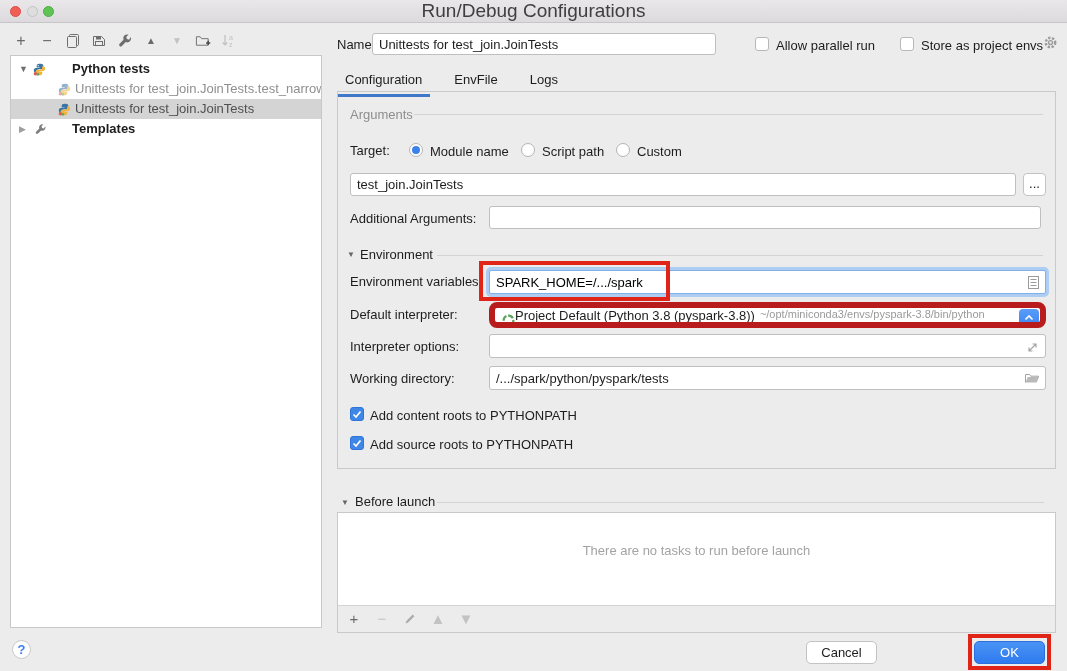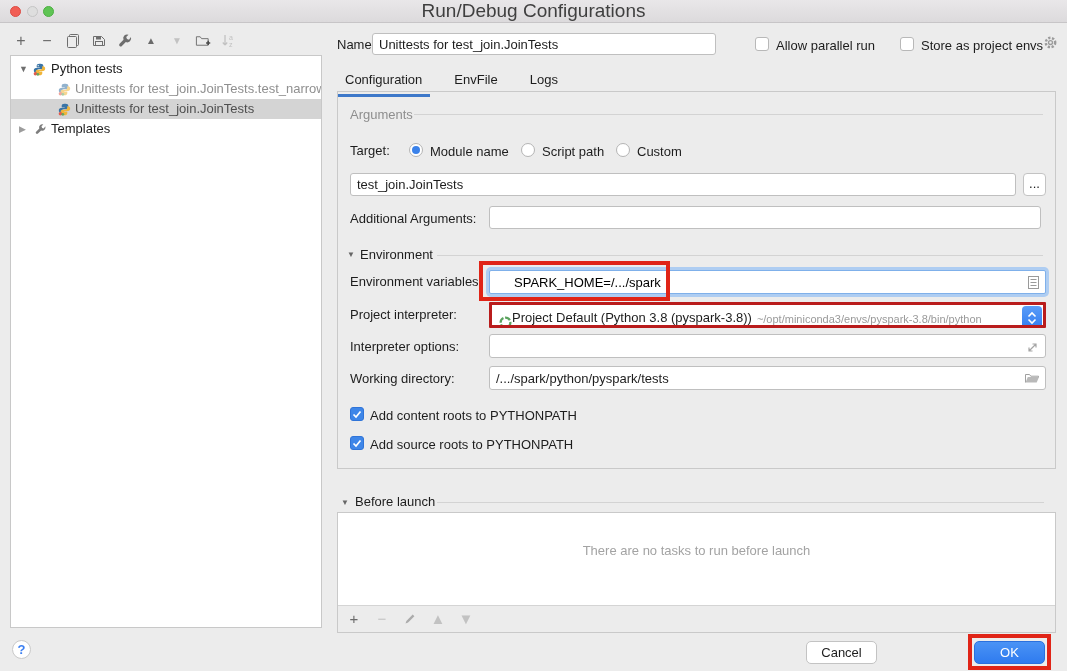--- a/index.html
+++ b/index.html
@@ -23,21 +23,21 @@
   .tb-icon.tri{font-size:10px;}
   .tb-icon.disabled{color:#c2c2c2;}
   
   .tree{position:absolute;left:10px;top:55px;width:312px;height:573px;background:#fff;
     border:1px solid #c8c8c8;box-sizing:border-box;overflow:hidden;}
   .trow{position:relative;height:20px;line-height:20px;font-size:13px;white-space:nowrap;}
   .trow .caret{position:absolute;left:8px;top:0;font-size:9px;color:#6f6f6f;}
   .trow .ticon{position:absolute;top:3px;}
   .trow .tlabel{position:absolute;top:0;}
   .trow.selected{background:#d4d4d4;}
-  .bold{font-weight:normal;}
+  .bold{font-weight:bold;margin-left:21px;}
   
   .lbl{position:absolute;font-size:13px;color:#1d1d1d;white-space:nowrap;}
   .graylbl{color:#8e8e8e;}
   .sect-line{position:absolute;height:1px;background:#d3d3d3;}
   
   .fld{position:absolute;box-sizing:border-box;background:#fff;border:1px solid #bfbfbf;
     border-radius:3px;font-size:13px;font-family:"Liberation Sans",sans-serif;
     padding:0 6px;color:#1d1d1d;outline:none;}
   .btn{position:absolute;box-sizing:border-box;background:#fff;border:1px solid #c3c3c3;
     border-radius:5px;font-size:13px;text-align:center;color:#1d1d1d;cursor:default;}
@@ -51,24 +51,24 @@
   
   .tabs{position:absolute;left:337px;top:68px;display:flex;font-size:13px;}
   .tab{padding:4px 8px 7px 8px;color:#1d1d1d;}
   .tab.selected{border-bottom:3px solid #3d78c9;}
   
   .panel{position:absolute;box-sizing:border-box;border:1px solid #c9c9c9;}
   
   .focusfield{position:absolute;box-sizing:border-box;background:#fff;border:1px solid #7fb0ea;
     border-radius:2px;box-shadow:0 0 0 3px #aecdf2;}
   .focusfield input{border:none;outline:none;width:100%;height:100%;font-size:13px;
-    font-family:"Liberation Sans",sans-serif;padding:0 24px;box-sizing:border-box;background:transparent;}
-  
-  .combo{position:absolute;box-sizing:border-box;background:#fff;border:3px solid #b91c1c;
-    border-radius:1px;display:flex;align-items:flex-end;overflow:hidden;}
+    font-family:"Liberation Sans",sans-serif;padding:0 6px;box-sizing:border-box;background:transparent;}
+  
+  .combo{position:absolute;box-sizing:border-box;background:#fff;border:6px solid #b91c1c;
+    border-radius:8px;display:flex;align-items:flex-start;overflow:hidden;}
   .combo .main{font-size:13px;margin-left:5px;white-space:nowrap;}
   .combo .path{font-size:11px;color:#9a9a9a;margin-left:5px;white-space:nowrap;}
   .spinner{position:absolute;right:1px;top:1px;width:20px;height:24px;border-radius:4px;
     background:linear-gradient(#5a9cf8,#2f7bf0);display:flex;align-items:center;justify-content:center;}
   
   .annot{position:absolute;border:4px solid #e02417;box-sizing:border-box;pointer-events:none;}
   
   .bl-toolbar{position:absolute;left:0;right:0;bottom:0;height:26px;background:#ececec;
     border-top:1px solid #d4d4d4;display:flex;align-items:center;padding-left:8px;gap:12px;}
   .bl-toolbar .tb-icon{font-size:15px;}
@@ -224,21 +224,21 @@
   <div class="focusfield" style="left:151px;top:178px;width:557px;height:24px">
     <input readonly="" value="SPARK_HOME=/.../spark" style="">
     <span class="icon-abs" style="right:5px;top:4px">
       <svg width="13" height="15" viewBox="0 0 13 15">
           <rect x="1.5" y="1.5" width="10" height="12" fill="#fff" stroke="#9a9a9a"></rect>
           <path d="M3.5 4.5h6M3.5 7.5h6M3.5 10.5h6" stroke="#9a9a9a"></path>
         </svg>
     </span>
   </div>
 
-  <span class="lbl" style="left:12px;top:215px">Project interpreter:</span>
+  <span class="lbl" style="left:12px;top:215px">Default interpreter:</span>
   <div class="combo" style="left:151px;top:210px;width:557px;height:26px">
     <span class="icon-abs" style="left:6px;top:5px;position:relative;display:inline-flex">
       <svg width="15" height="15" viewBox="0 0 16 16">
           <circle cx="8" cy="8" r="5.2" fill="none" stroke="#5ba35f" stroke-width="2.4" stroke-dasharray="6 1.8"></circle>
         </svg>
     </span>
     <span class="main">Project Default (Python 3.8 (pyspark-3.8))</span>
     <span class="path">~/opt/miniconda3/envs/pyspark-3.8/bin/python</span>
     <span class="spinner">
       <svg width="12" height="16" viewBox="0 0 12 16">

